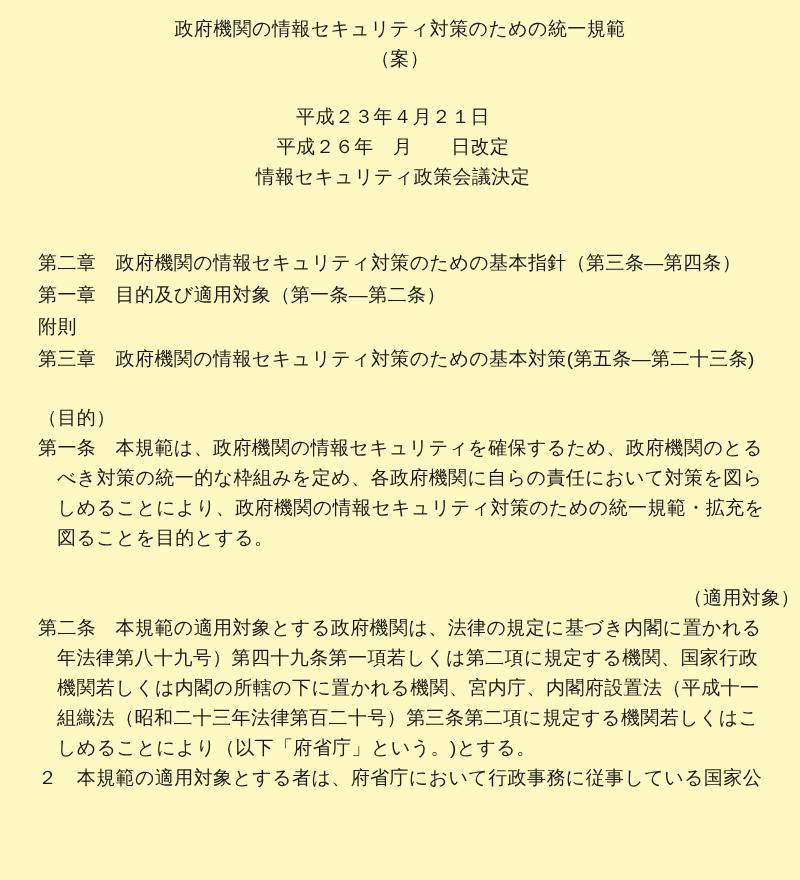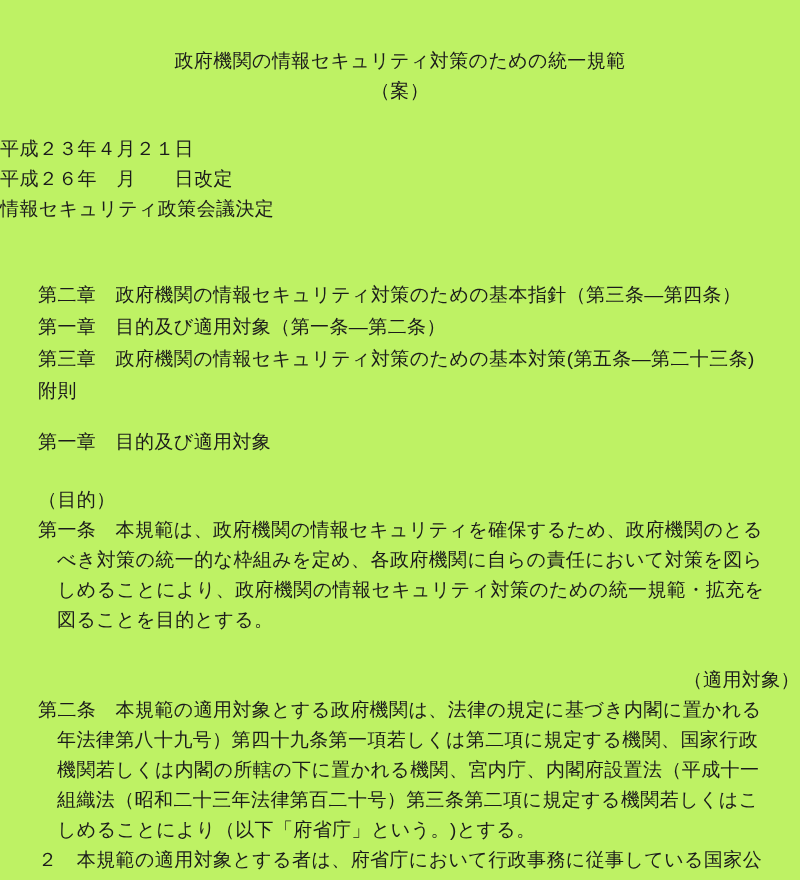--- a/index.html
+++ b/index.html
@@ -6,35 +6,35 @@
     margin: 0;
     padding: 0;
     background: #ffffff;
   }
   .page {
     position: relative;
     width: 800px;
     height: 880px;
     box-sizing: border-box;
     overflow: hidden;
-    background: #bef264;
+    background: #fef9c3;
     color: #1b1b1b;
     font-family: "Liberation Sans", sans-serif;
     font-size: 19px;
     line-height: 30px;
     letter-spacing: 0.4px;
-    padding-top: 46px;
+    padding-top: 14px;
   }
   .title-block {
     text-align: center;
   }
   .dates-block {
     margin-top: 28px;
     padding-right: 14px;
-    text-align: left;
+    text-align: center;
   }
   .toc-block {
     margin-top: 55px;
     padding-left: 38px;
     line-height: 32px;
   }
   .chapter-heading {
     margin-top: 20px;
     padding-left: 38px;
   }
@@ -71,25 +71,24 @@
 
   <div class="date-line">平成２３年４月２１日</div>
       <div class="date-line">平成２６年　月　　日改定</div>
       <div class="date-line">情報セキュリティ政策会議決定</div>
     </div>
 
   <div class="toc-block">
 
   <div class="toc-line">第二章　政府機関の情報セキュリティ対策のための基本指針（第三条―第四条）</div>
       <div class="toc-line">第一章　目的及び適用対象（第一条―第二条）</div>
+      <div class="toc-line">附則</div>
       <div class="toc-line">第三章　政府機関の情報セキュリティ対策のための基本対策(第五条―第二十三条)</div>
-      <div class="toc-line">附則</div>
     </div>
 
-  <div class="chapter-heading">第一章　目的及び適用対象</div>
 
   <div class="article-label objective">（目的）</div>
 
   <div class="para">
 
   <div class="line">第一条　本規範は、政府機関の情報セキュリティを確保するため、政府機関のとる</div>
       <div class="line">べき対策の統一的な枠組みを定め、各政府機関に自らの責任において対策を図ら</div>
       <div class="line">しめることにより、政府機関の情報セキュリティ対策のための統一規範・拡充を</div>
       <div class="line">図ることを目的とする。</div>
     </div>

